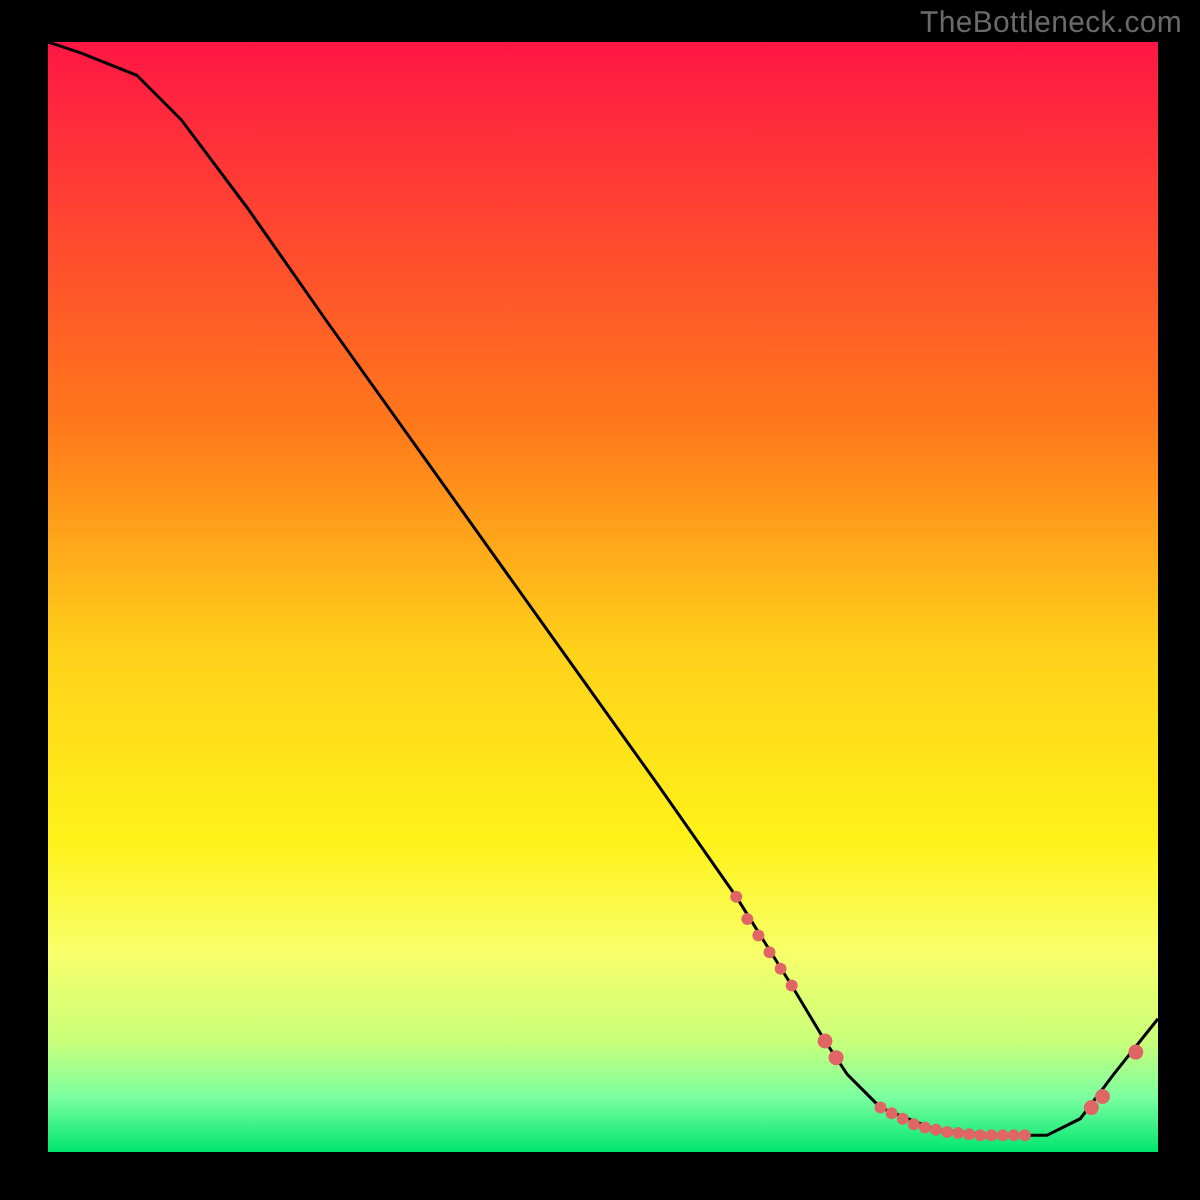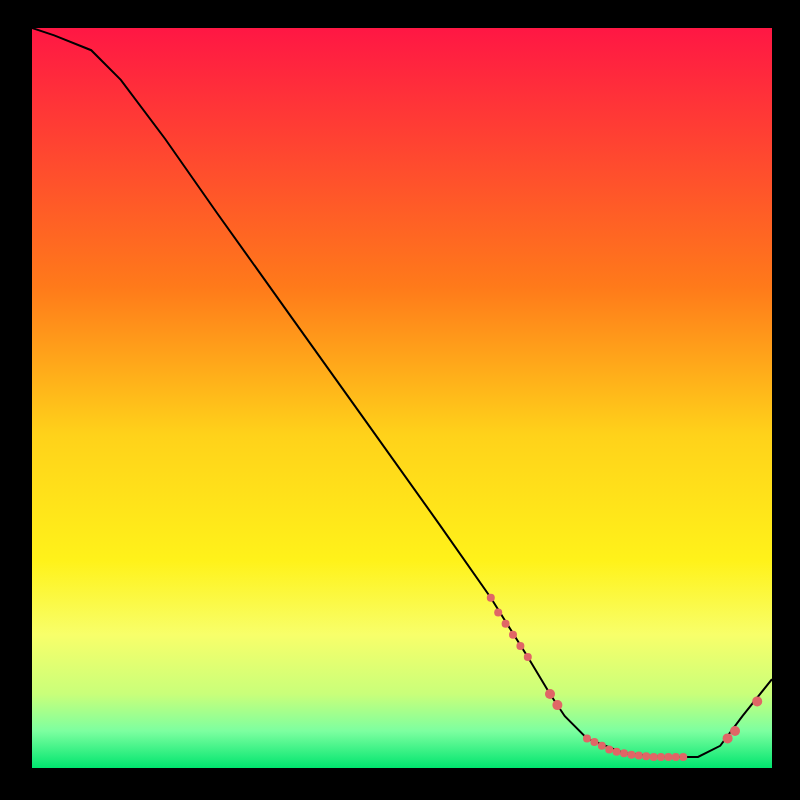--- a/index.html
+++ b/index.html
@@ -30,20 +30,21 @@
   svg {
     position: absolute;
     left: 0;
     top: 0;
   }
 </style>
 </head>
 <body>
 <div class="frame">
 
+<div class="watermark">TheBottleneck.com</div>
 
 <svg id="chart-svg" width="800" height="800" viewBox="0 0 800 800">
   <defs>
     <linearGradient id="bg-grad" x1="0" y1="0" x2="0" y2="1">
           <stop offset="0.0%" stop-color="#ff1744"></stop>
           <stop offset="35.0%" stop-color="#ff7a1a"></stop>
           <stop offset="55.0%" stop-color="#ffd21a"></stop>
           <stop offset="72.0%" stop-color="#fff21a"></stop>
           <stop offset="82.0%" stop-color="#f8ff6a"></stop>
           <stop offset="90.0%" stop-color="#c9ff7a"></stop>

